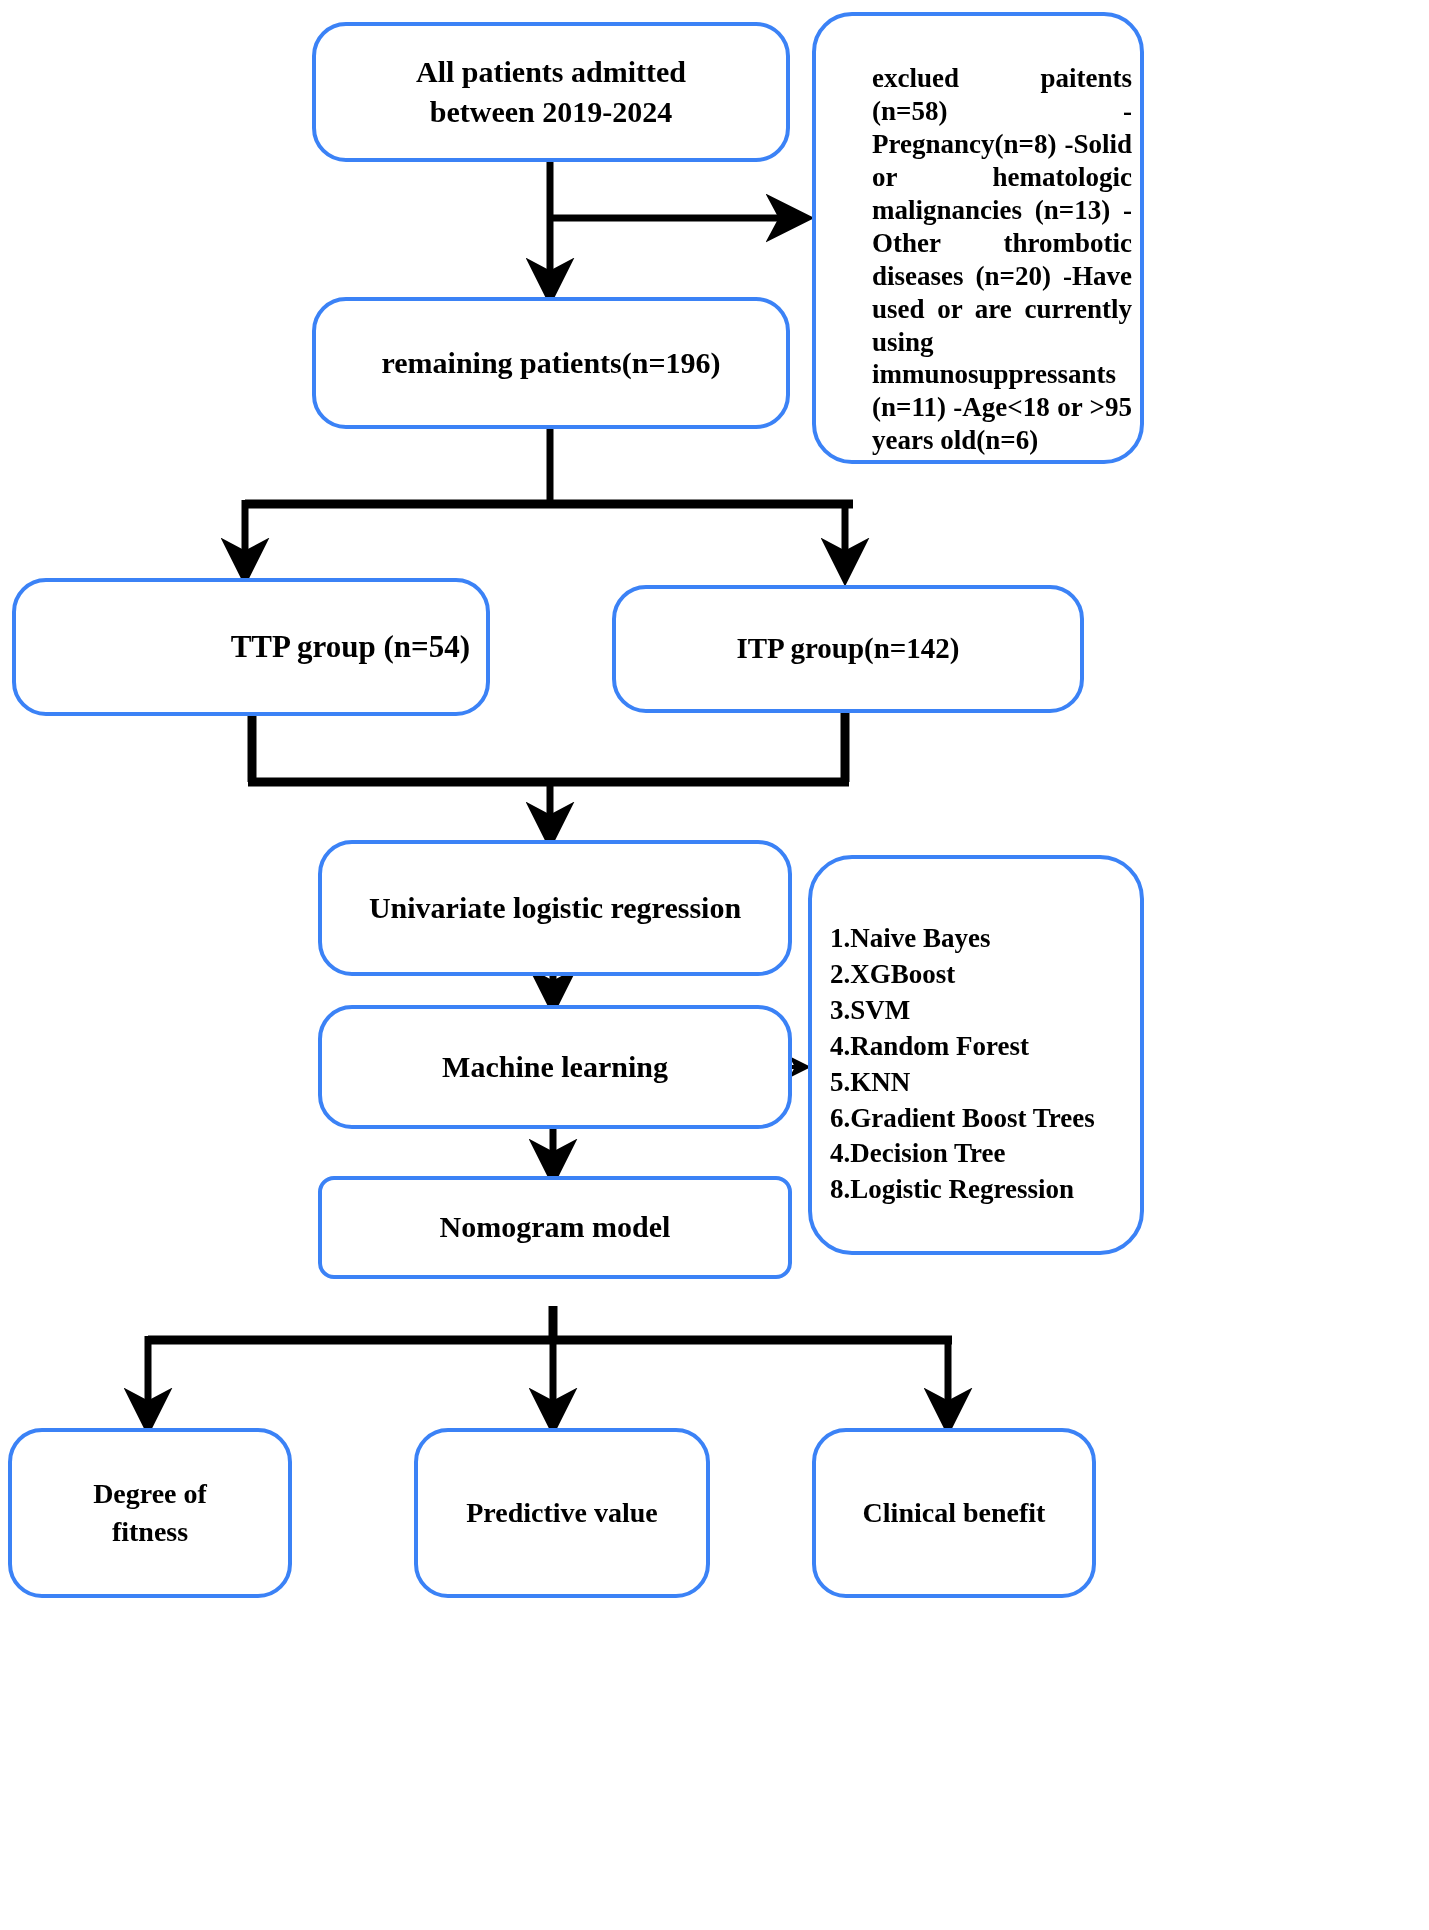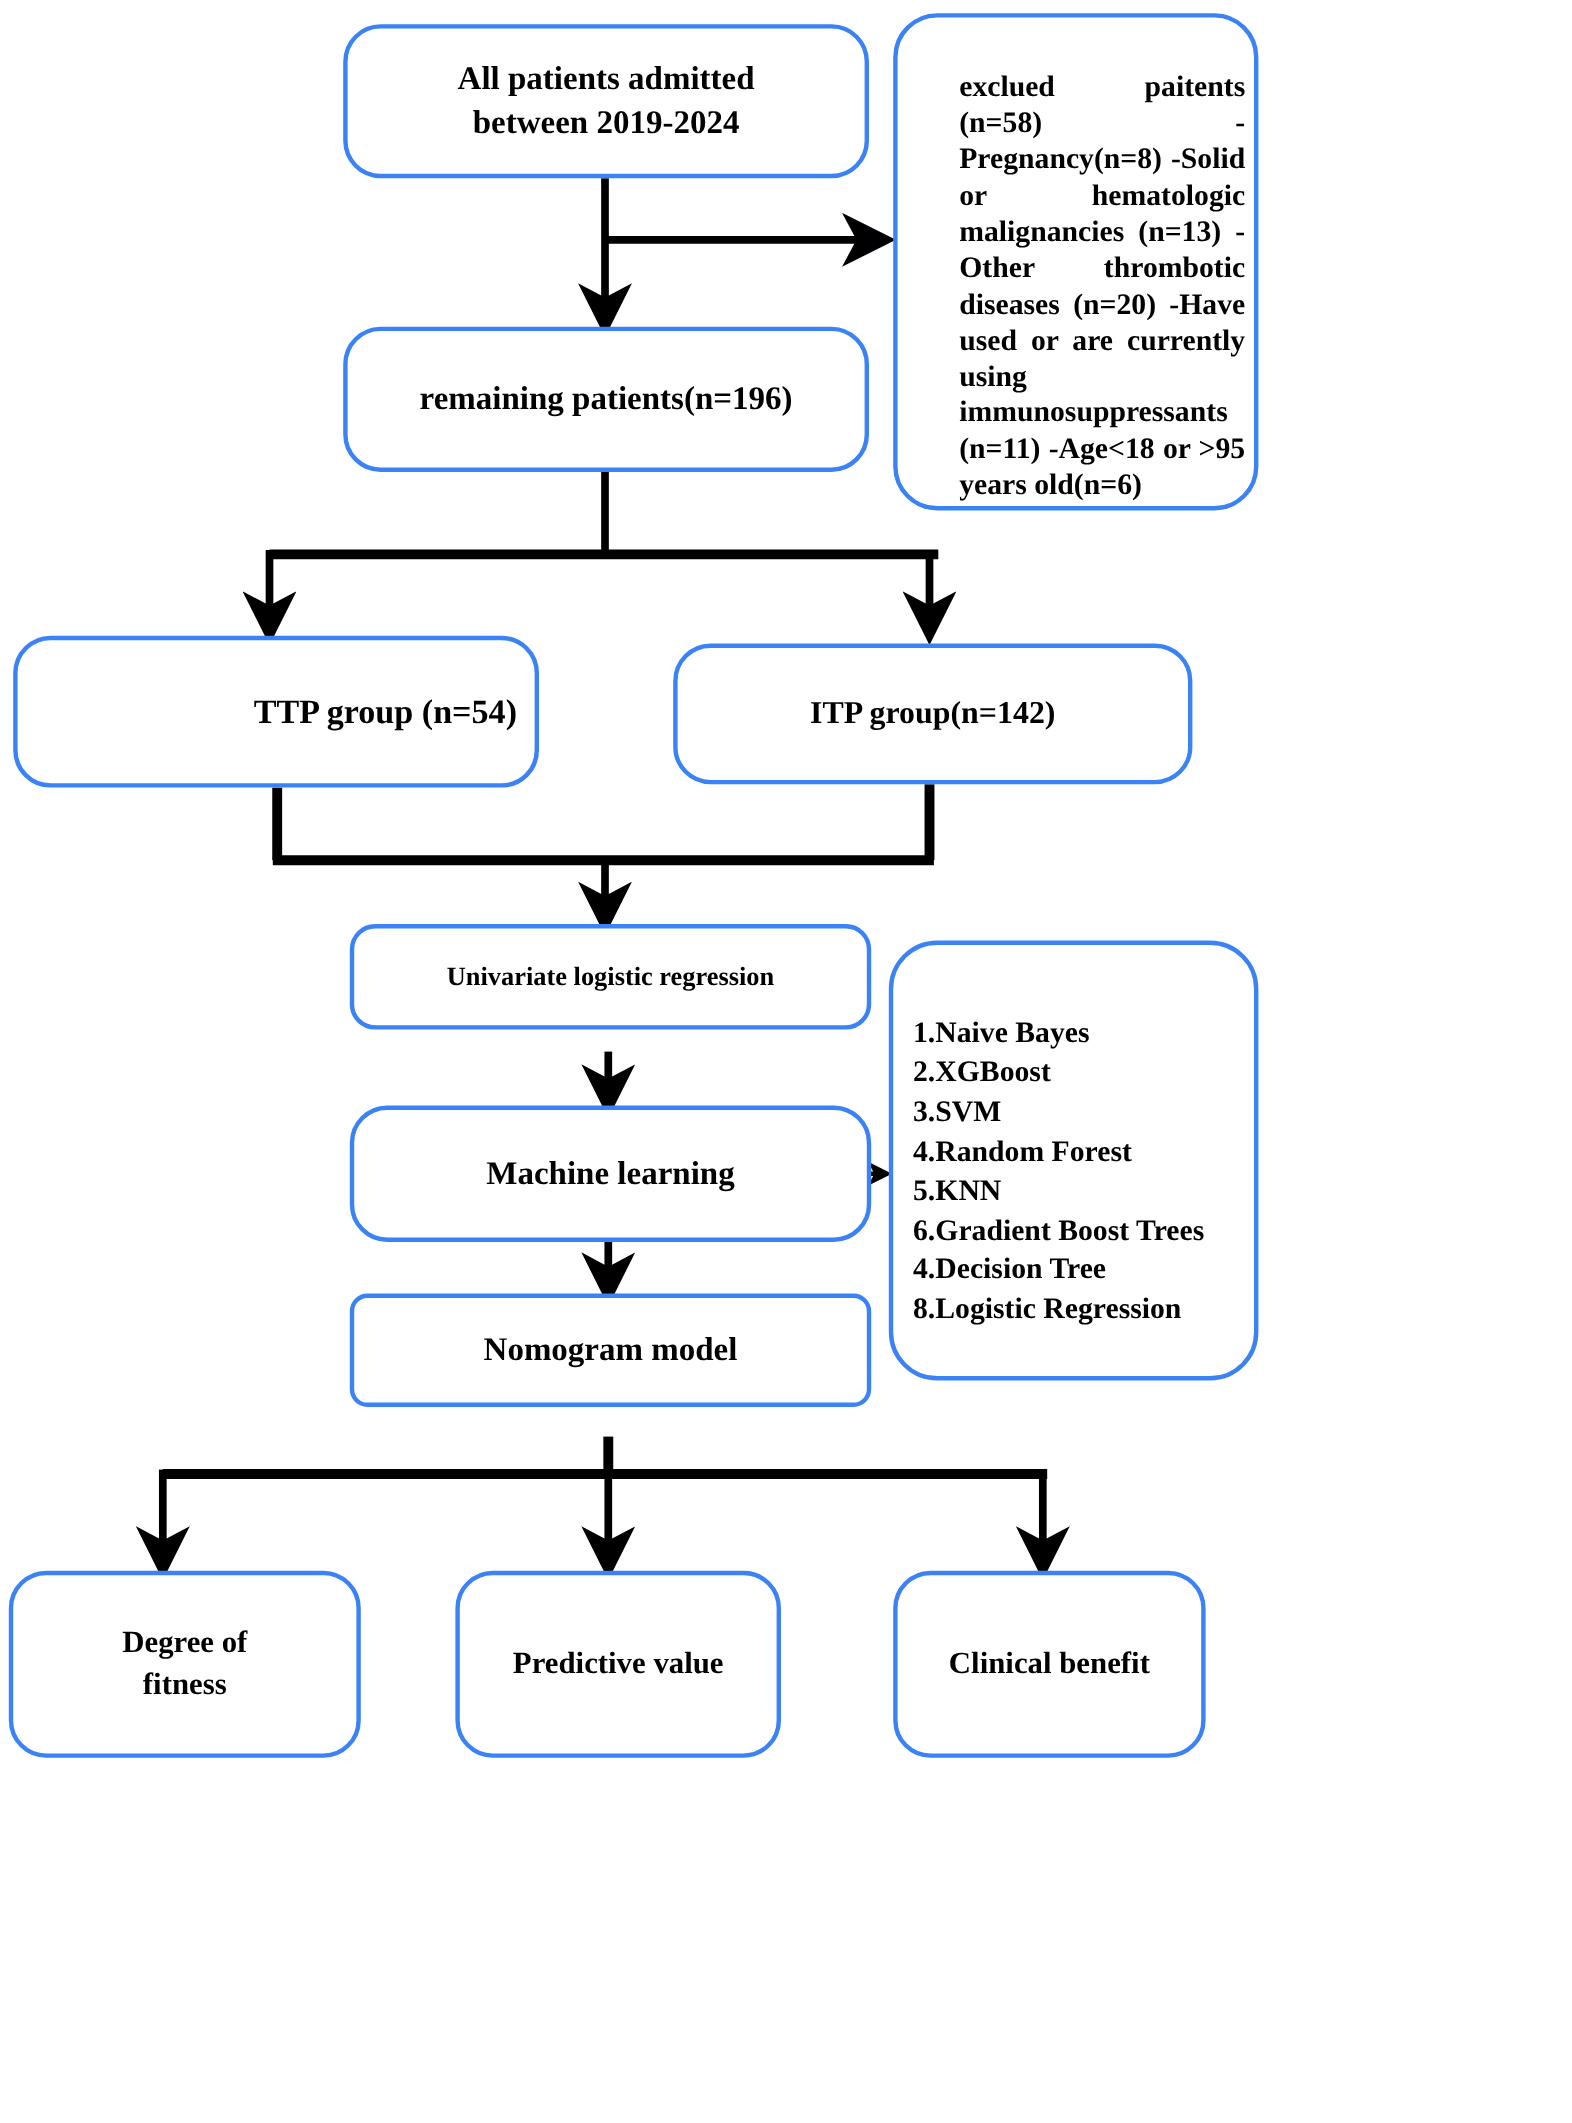--- a/index.html
+++ b/index.html
@@ -71,23 +71,22 @@
   #node-ttp {
     left: 12px; top: 578px; width: 478px; height: 138px;
     font-size: 31px;
     justify-content: flex-end;
   }
   #node-itp {
     left: 612px; top: 585px; width: 472px; height: 128px;
     font-size: 29px;
   }
   #node-univariate {
-    left: 318px; top: 840px; width: 474px; height: 96px;
-    font-size: 24px;
-    border-radius: 23px;
+    left: 318px; top: 840px; width: 474px; height: 136px;
+    font-size: 30px;
   }
   #node-ml {
     left: 318px; top: 1005px; width: 474px; height: 124px;
     font-size: 30px;
   }
   #node-nomogram {
     left: 318px; top: 1176px; width: 474px; height: 103px;
     font-size: 30px;
     border-radius: 16px;
   }
@@ -98,21 +97,21 @@
     justify-content: flex-start;
     font-size: 27px;
     line-height: 1.33;
   }
   #node-algos .label {
     padding: 62px 6px 0 18px;
     text-align: left;
     white-space: pre-line;
   }
   #node-degree {
-    left: 8px; top: 1428px; width: 320px; height: 170px;
+    left: 8px; top: 1428px; width: 284px; height: 170px;
     font-size: 28px;
   }
   #node-predictive {
     left: 414px; top: 1428px; width: 296px; height: 170px;
     font-size: 28px;
   }
   #node-clinical {
     left: 812px; top: 1428px; width: 284px; height: 170px;
     font-size: 28px;
   }

